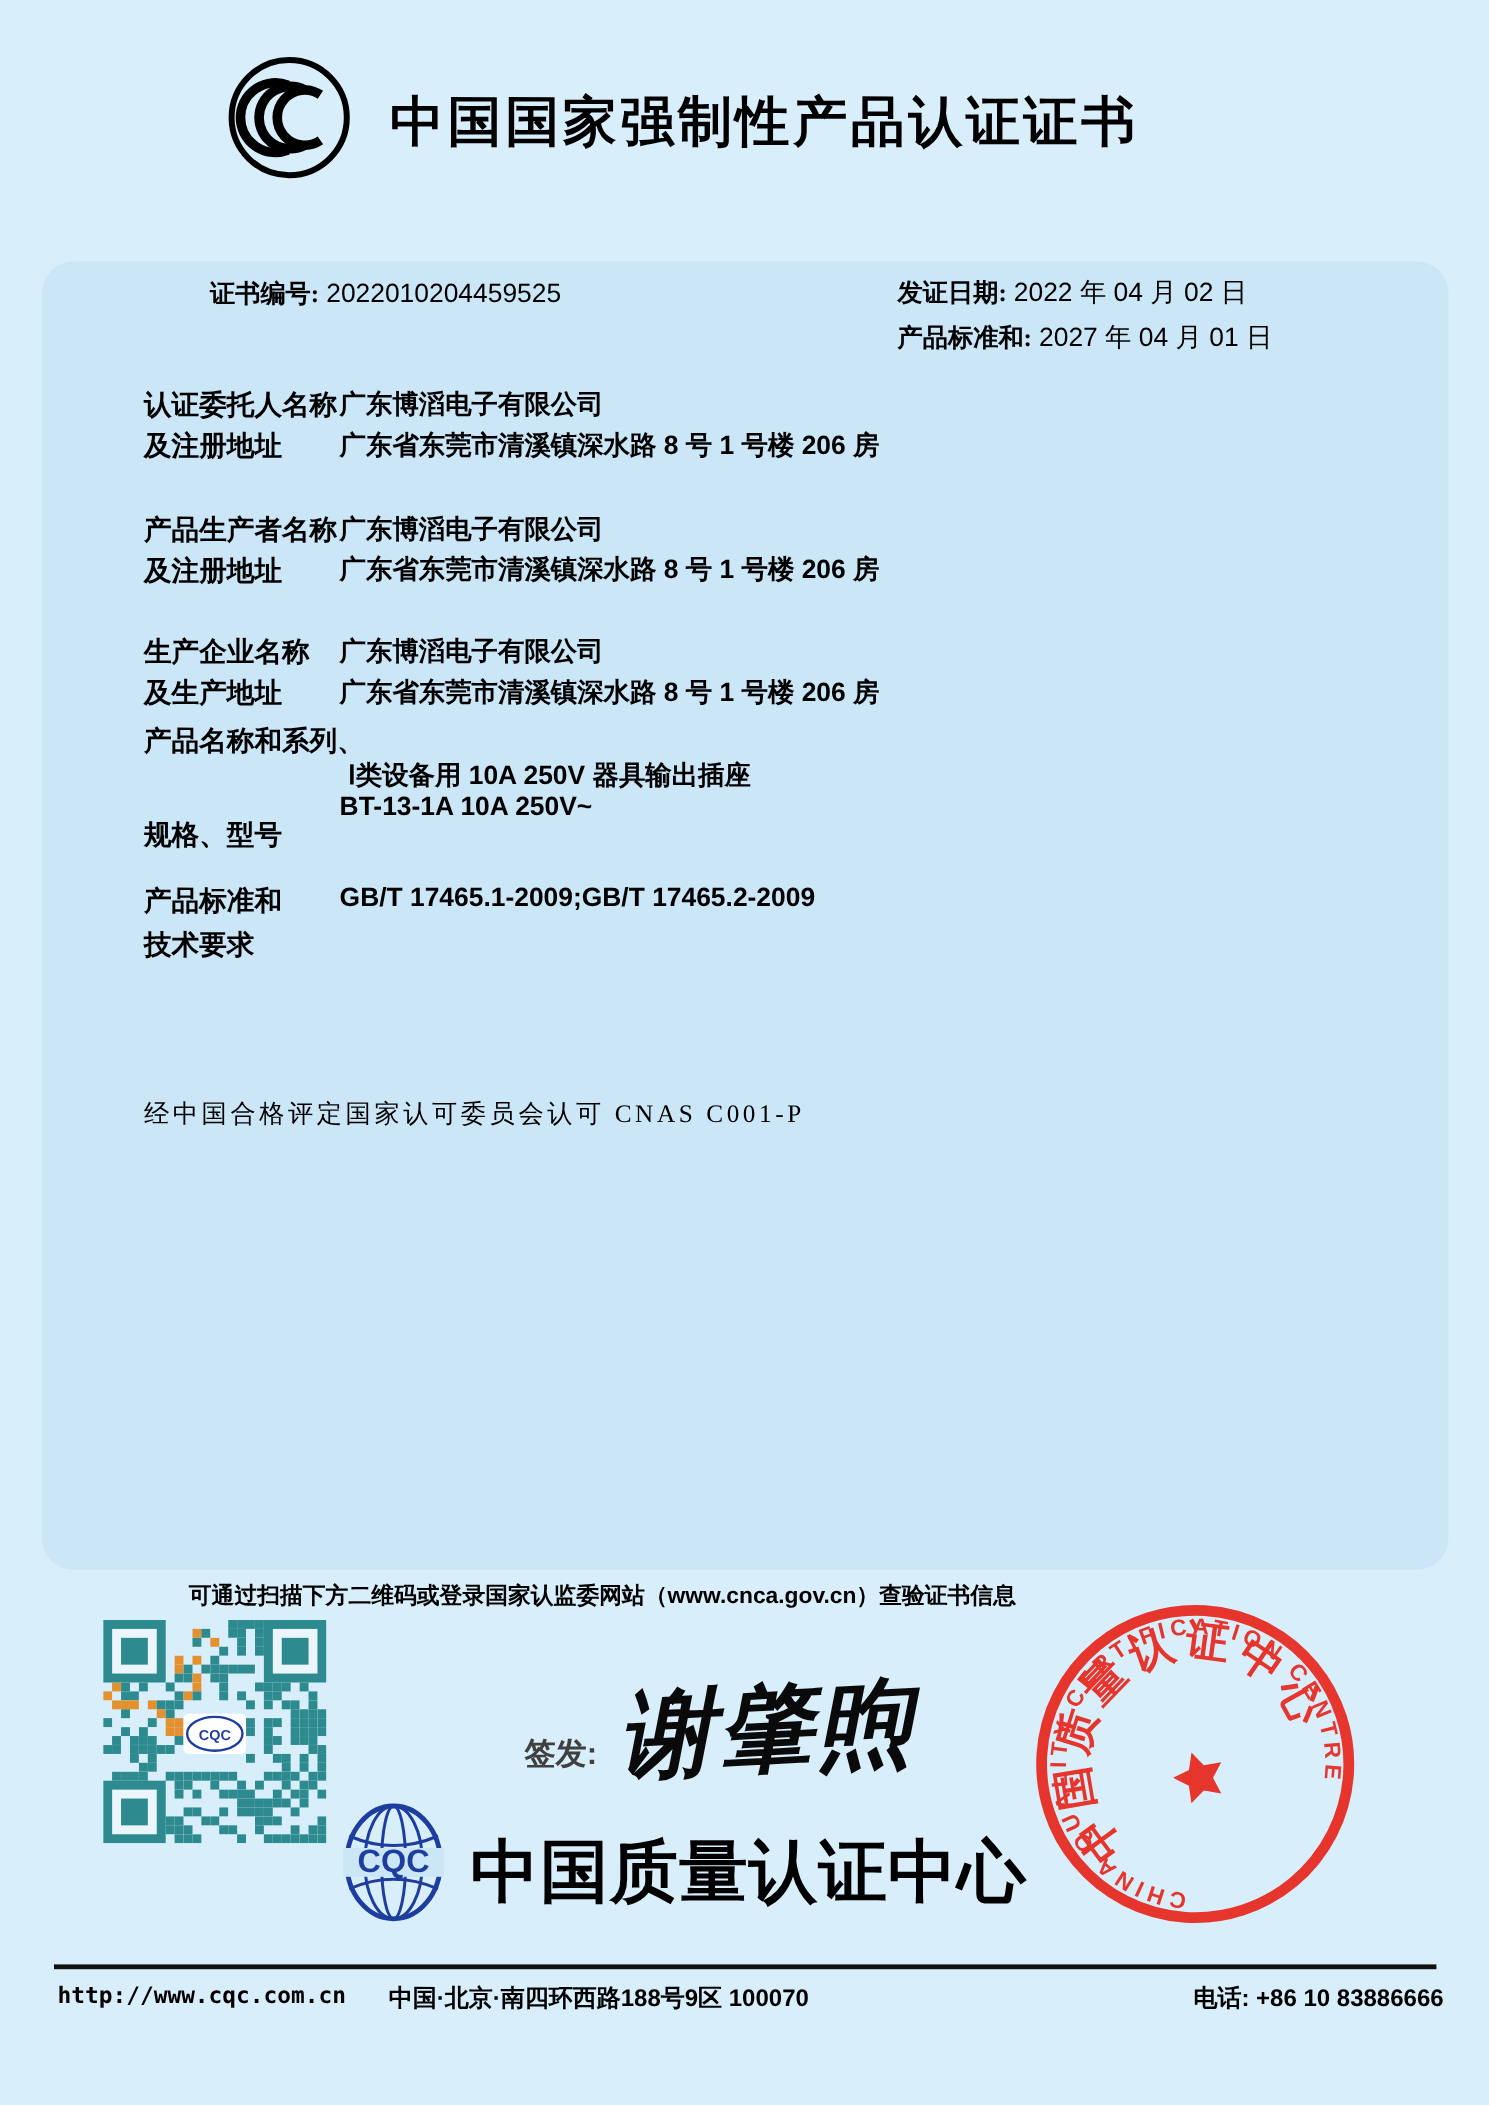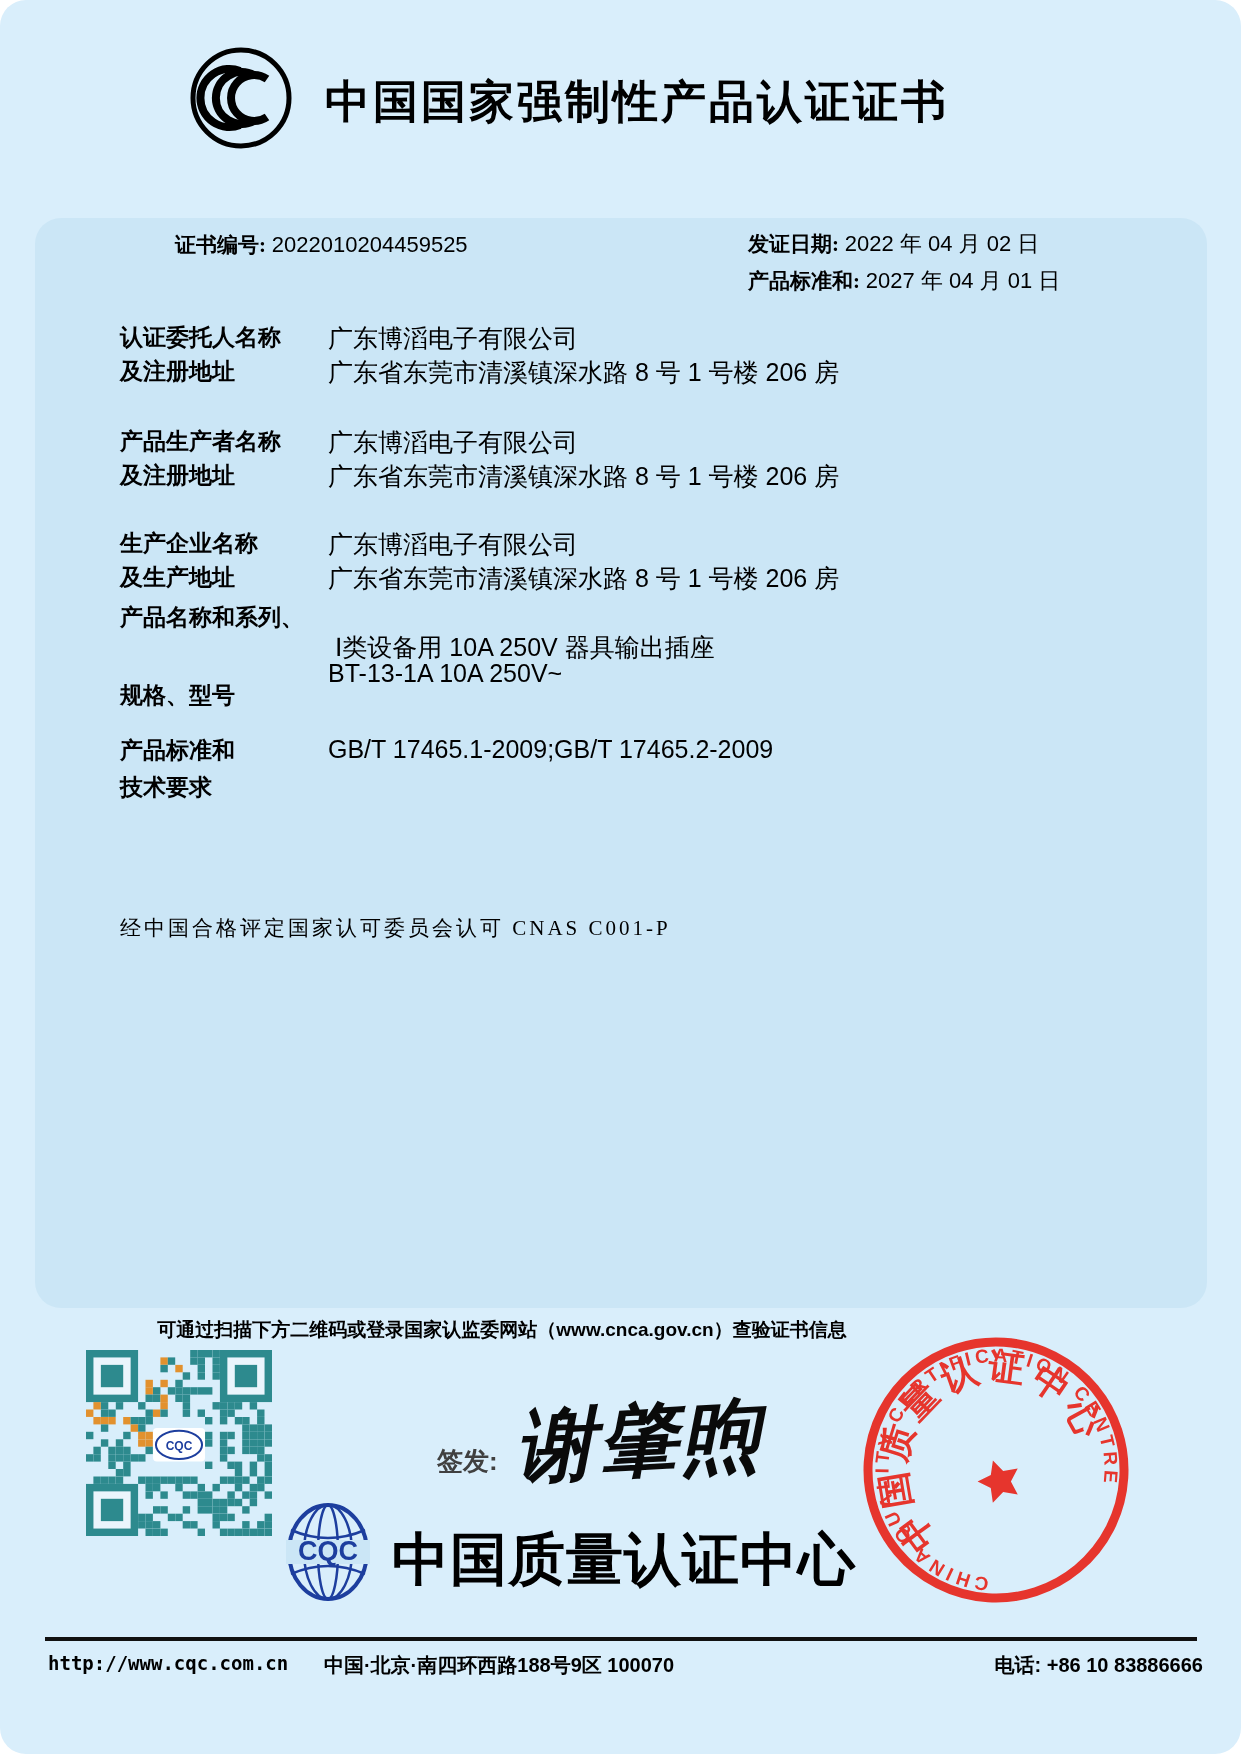--- a/index.html
+++ b/index.html
@@ -1,23 +1,23 @@
 <!DOCTYPE html>
 <html><head>
 <meta charset="utf-8">
 <style>
   html,body{margin:0;padding:0;}
   body{font-family:"Liberation Sans",sans-serif;}
-  #page{position:relative;width:1241px;height:1754px;background:#d9eefb;overflow:hidden;border-radius:26px;}
+  #page{position:relative;width:1241px;height:1754px;background:#d9eefb;overflow:hidden;}
   #panel{position:absolute;left:35px;top:218px;width:1172px;height:1090px;
          background:#cbe6f6;border-radius:26px;}
   .abs{position:absolute;}
   .kai{font-family:"Liberation Serif",serif;font-weight:700;}
   .lbl{font-family:"Liberation Sans",sans-serif;font-weight:700;font-size:23px;color:#000;white-space:nowrap;}
-  .val{font-family:"Liberation Sans",sans-serif;font-weight:400;font-size:25px;color:#000;white-space:nowrap;margin-left:45px;}
+  .val{font-family:"Liberation Sans",sans-serif;font-weight:700;font-size:22px;color:#000;white-space:nowrap;}
   .certline{font-size:21px;color:#000;white-space:nowrap;text-align:center;}
   .certline .num{font-family:"Liberation Sans",sans-serif;font-weight:400;font-size:22px;}
   .stmt{font-family:"Liberation Serif",serif;font-size:21px;letter-spacing:3px;color:#000;white-space:nowrap;}
   .note{font-size:19px;font-weight:600;color:#000;white-space:nowrap;}
   .siglbl{font-size:26px;font-weight:700;color:#404040;}
   .signame{font-family:"DejaVu Serif",serif;font-style:italic;font-weight:700;font-size:80px;
            letter-spacing:2px;color:#0a0a0a;transform:rotate(-3deg);white-space:nowrap;}
   .issuer{font-size:57px;font-weight:700;color:#000;letter-spacing:1px;white-space:nowrap;}
   .title{font-size:45px;font-weight:700;color:#000;letter-spacing:3px;white-space:nowrap;}
   .rule{position:absolute;left:45px;top:1637px;width:1152px;height:4px;background:#111;}

